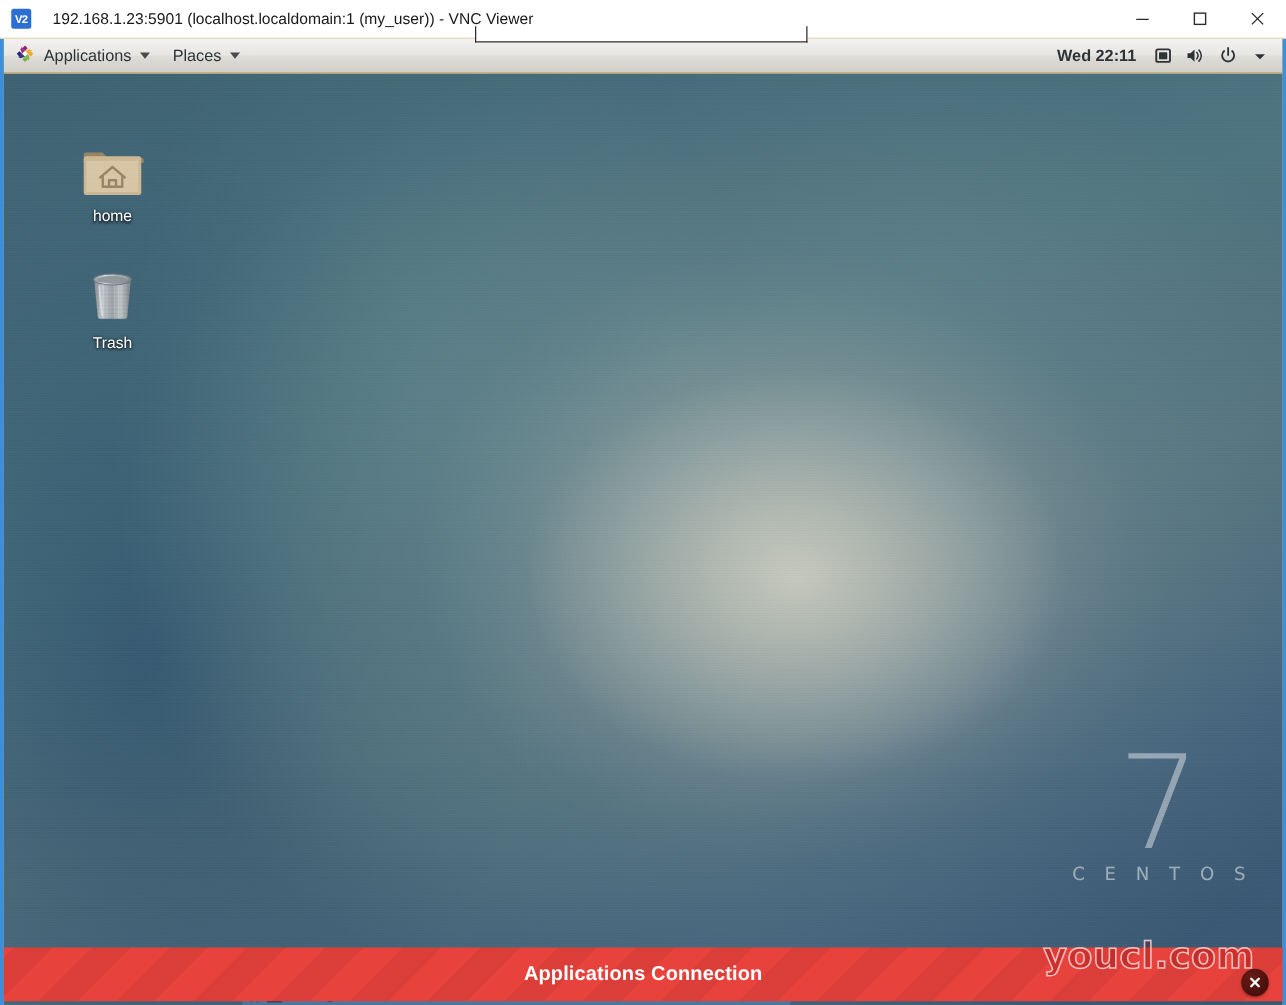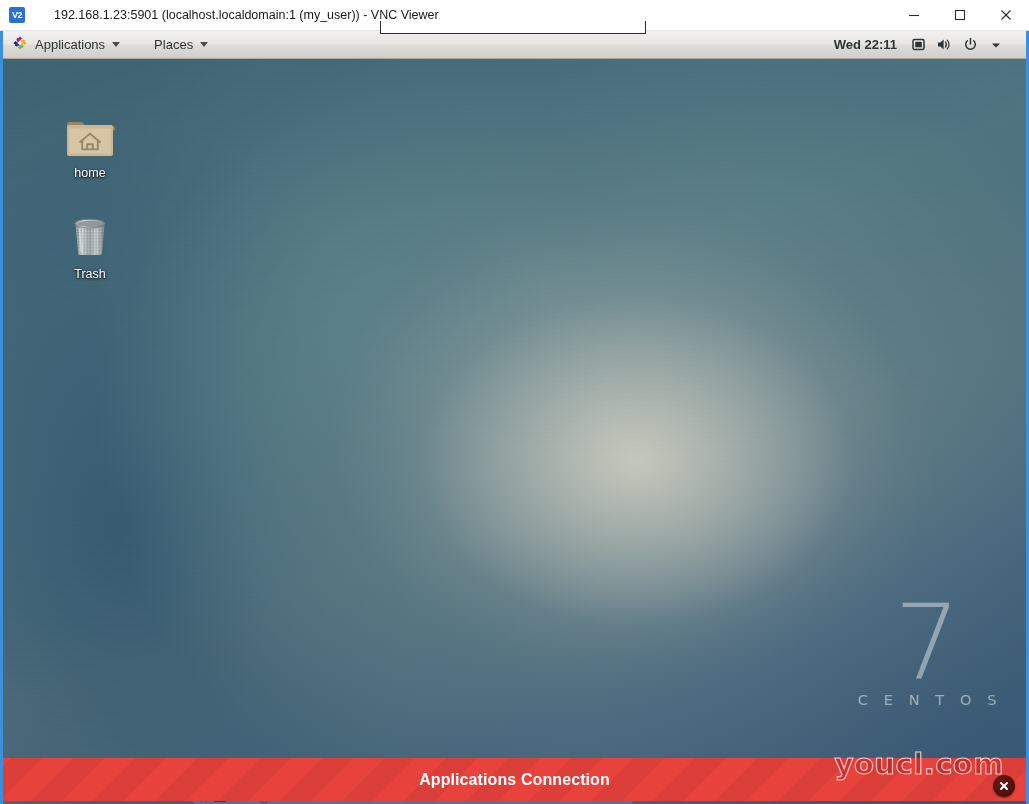--- a/index.html
+++ b/index.html
@@ -41,21 +41,21 @@
     color: #ffffff;
     font-size: 9px;
     font-weight: bold;
     line-height: 16px;
     text-align: center;
     letter-spacing: -0.5px;
     font-family: "Liberation Sans", sans-serif;
     flex: 0 0 auto;
   }
   .tb-title {
-    margin-left: 15px;
+    margin-left: 3px;
     font-size: 12.5px;
     color: #1a1a1a;
     white-space: nowrap;
     font-family: "Liberation Sans", sans-serif;
   }
   .tb-controls {
     margin-left: auto;
     display: flex;
     height: 31px;
     flex: 0 0 auto;
@@ -132,21 +132,21 @@
     width: 0; height: 0;
     border-left: 4px solid transparent;
     border-right: 4px solid transparent;
     border-top: 5px solid #4a4a4a;
   }
   .panel-right {
     margin-left: auto;
     display: flex;
     align-items: center;
     height: 28px;
-    padding-right: 17px;
+    padding-right: 5px;
   }
   .clock {
     font-size: 13px;
     font-weight: bold;
     color: #2e3436;
     padding: 0 8px;
   }
   .tray-ico {
     width: 26px;
     height: 28px;
@@ -374,21 +374,21 @@
               <path d="M3.6,3.6 L2.6,5.4 L0,2.4 L2.4,0 Z" fill="#79b53d" opacity="0.92"></path>
               <path d="M-3.6,3.6 L-5.4,2.6 L-2.4,0 L0,2.4 Z" fill="#262577" opacity="0.92"></path>
             </g>
           </svg>
         </span>
         <span class="lbl">Applications</span>
         <span class="caret"></span>
       </div>
 
       <div class="panel-menu">
-        <span class="lbl" style="margin-left:16px">Places</span>
+        <span class="lbl" style="margin-left:0">Places</span>
         <span class="caret"></span>
       </div>
 
       <div class="panel-right">
         <div class="clock">Wed 22:11</div>
         <div class="tray-ico">
           <svg width="15" height="15" viewBox="0 0 15 15">
             <rect x="2" y="2.5" width="11" height="10" rx="1.4" fill="none" stroke="#2e3436" stroke-width="1.5"></rect>
             <rect x="4.2" y="4.7" width="6.6" height="5.6" rx="0.6" fill="#2e3436"></rect>
           </svg>

